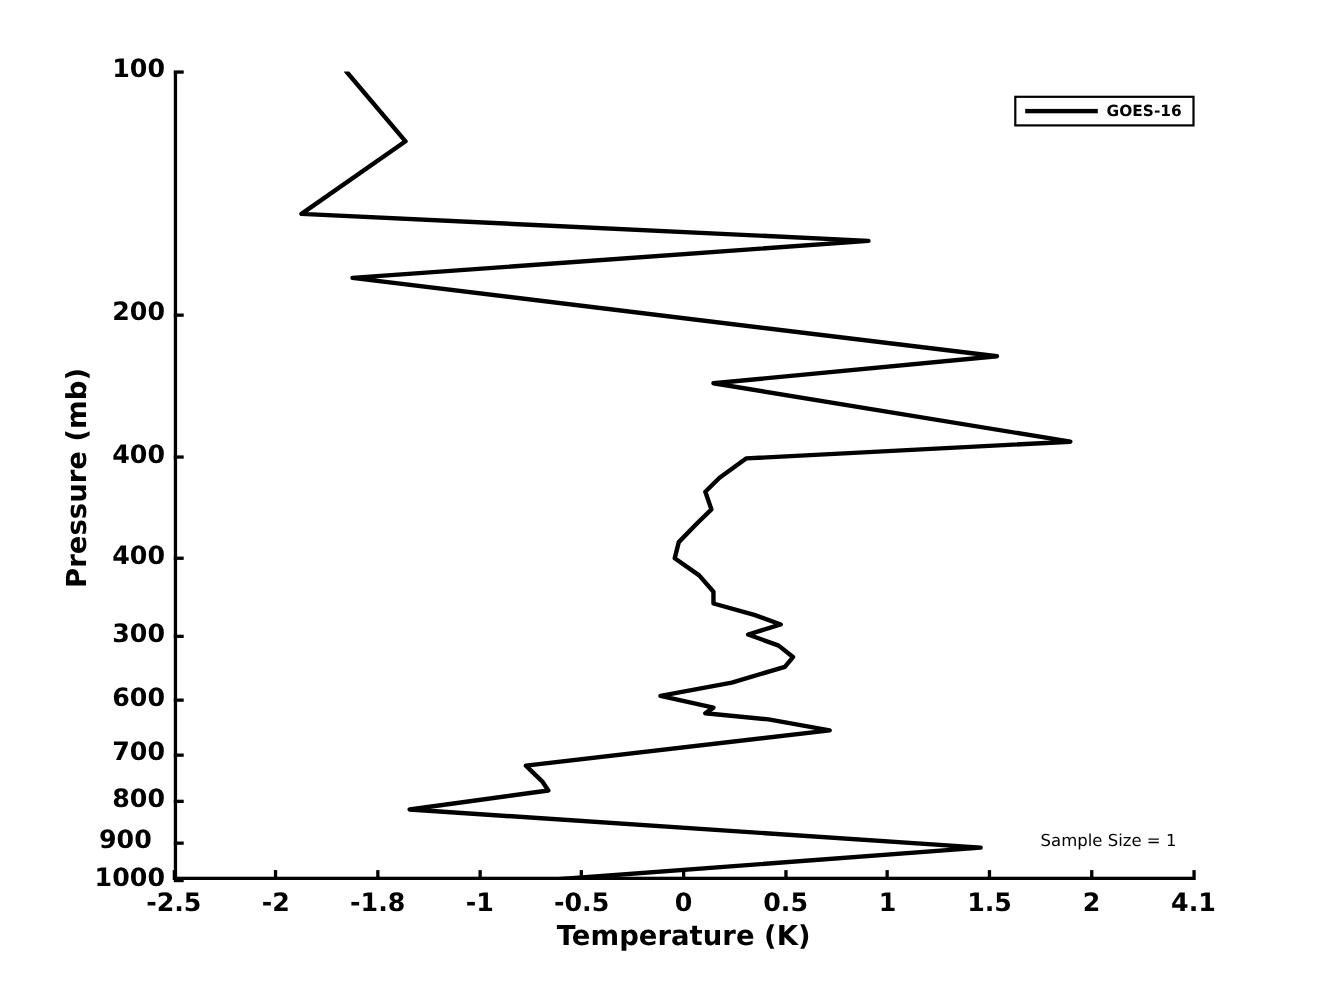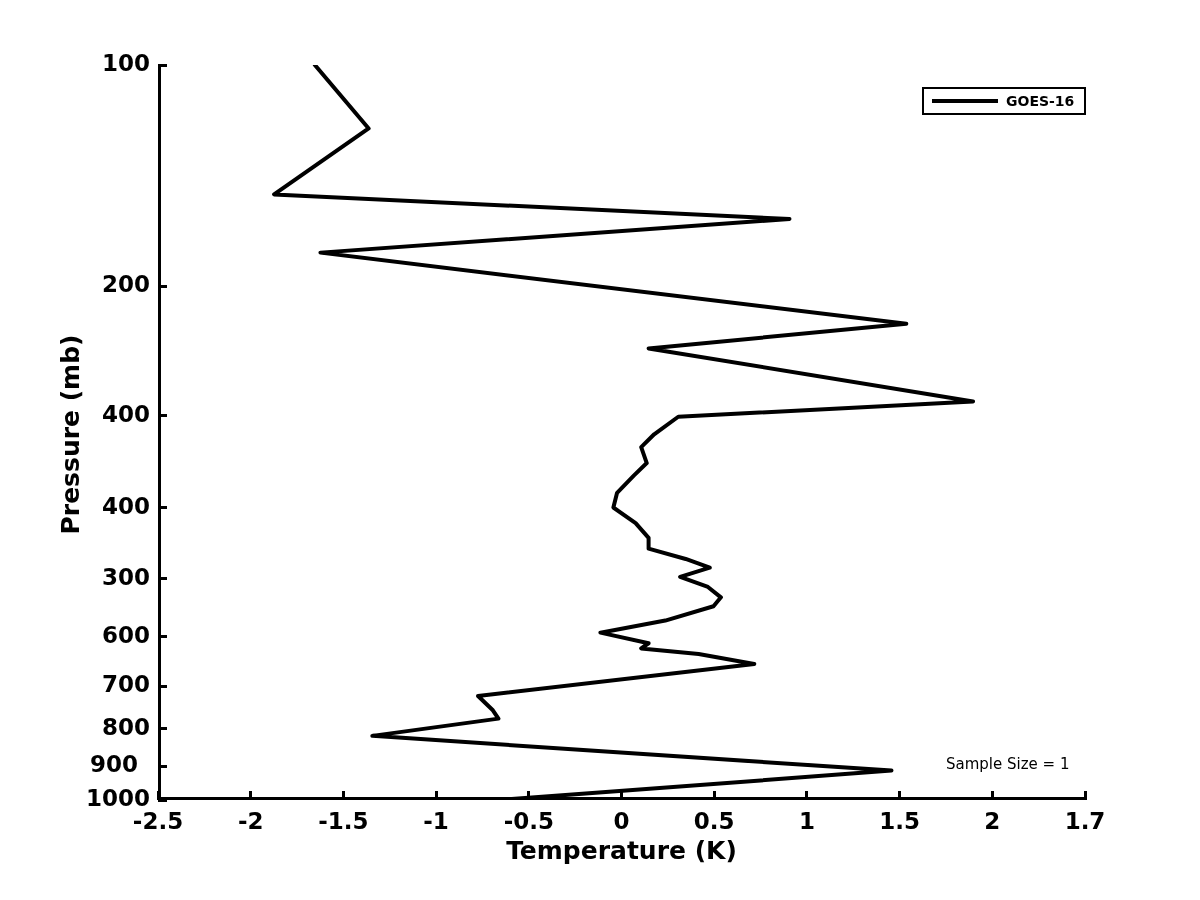--- a/index.html
+++ b/index.html
@@ -95,37 +95,37 @@
       <div class="tick-label ytick-label" style="left: 38px; width: 112px; top: 713.771px;">800</div>
       <div class="tick-mark ytick-mark" style="top: 764.868px;"></div>
       <div class="tick-label ytick-label" style="left: 26px; width: 112px; top: 751.368px;">900</div>
       <div class="tick-mark ytick-mark" style="top: 798.5px;"></div>
       <div class="tick-label ytick-label" style="left: 38px; width: 112px; top: 785px;">1000</div>
       <div class="tick-mark xtick-mark" style="left: 156.5px; top: 791px;"></div>
       <div class="tick-label xtick-label" style="left: 108px; width: 100px; top: 808px;">-2.5</div>
       <div class="tick-mark xtick-mark" style="left: 249.2px; top: 791px;"></div>
       <div class="tick-label xtick-label" style="left: 200.7px; width: 100px; top: 808px;">-2</div>
       <div class="tick-mark xtick-mark" style="left: 341.9px; top: 791px;"></div>
-      <div class="tick-label xtick-label" style="left: 293.4px; width: 100px; top: 808px;">-1.5</div>
+      <div class="tick-label xtick-label" style="left: 293.4px; width: 100px; top: 808px;">-1.8</div>
       <div class="tick-mark xtick-mark" style="left: 434.6px; top: 791px;"></div>
       <div class="tick-label xtick-label" style="left: 386.1px; width: 100px; top: 808px;">-1</div>
       <div class="tick-mark xtick-mark" style="left: 527.3px; top: 791px;"></div>
       <div class="tick-label xtick-label" style="left: 478.8px; width: 100px; top: 808px;">-0.5</div>
       <div class="tick-mark xtick-mark" style="left: 620px; top: 791px;"></div>
       <div class="tick-label xtick-label" style="left: 571.5px; width: 100px; top: 808px;">0</div>
       <div class="tick-mark xtick-mark" style="left: 712.7px; top: 791px;"></div>
       <div class="tick-label xtick-label" style="left: 664.2px; width: 100px; top: 808px;">0.5</div>
       <div class="tick-mark xtick-mark" style="left: 805.4px; top: 791px;"></div>
       <div class="tick-label xtick-label" style="left: 756.9px; width: 100px; top: 808px;">1</div>
       <div class="tick-mark xtick-mark" style="left: 898.1px; top: 791px;"></div>
       <div class="tick-label xtick-label" style="left: 849.6px; width: 100px; top: 808px;">1.5</div>
       <div class="tick-mark xtick-mark" style="left: 990.8px; top: 791px;"></div>
       <div class="tick-label xtick-label" style="left: 942.3px; width: 100px; top: 808px;">2</div>
       <div class="tick-mark xtick-mark" style="left: 1083.5px; top: 791px;"></div>
-      <div class="tick-label xtick-label" style="left: 1035px; width: 100px; top: 808px;">1.7</div>
+      <div class="tick-label xtick-label" style="left: 1035px; width: 100px; top: 808px;">4.1</div>
     </div>
 
   <div id="plot-area">
     <svg id="plot-svg" width="927" height="735" viewBox="0 0 927 735">
       <polyline id="series-0" fill="none" stroke="#000000" stroke-width="4" stroke-linejoin="round" stroke-linecap="round" points="153.88,0.00 207.65,63.47 113.09,129.43 628.51,153.99 159.44,187.63 745.31,258.85 487.60,283.42 812.05,336.54 517.27,351.75 493.16,369.28 480.19,382.07 485.75,398.06 472.77,410.65 456.08,427.82 452.38,442.51 474.62,458.09 487.60,472.94 487.60,483.64 524.68,493.99 548.78,502.70 519.12,511.82 546.93,521.94 559.91,532.34 552.49,541.25 504.29,555.57 439.40,567.66 487.60,578.26 480.19,583.44 537.66,589.03 593.28,598.96 317.03,631.02 331.87,645.29 337.43,653.64 211.36,670.87 730.48,705.60 337.43,735.00"></polyline>
     </svg>
   </div>
 
   <div id="legend">
     <span id="legend-line"></span>

